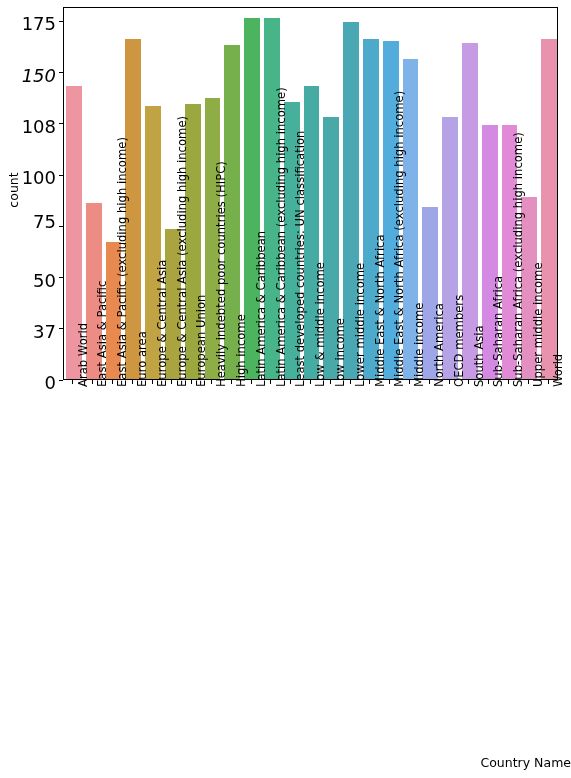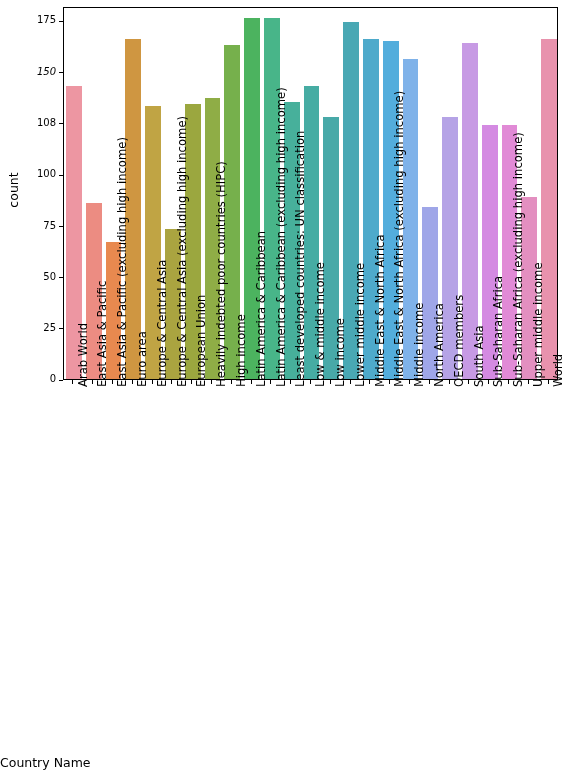--- a/index.html
+++ b/index.html
@@ -62,21 +62,21 @@
   .ytick-line {
     position: absolute;
     left: 59px;
     width: 4px;
     height: 1.1px;
     background: #000;
   }
   .ytick-label {
     position: absolute;
     right: 515px;       
-    font-size: 10px;
+    font-size: 18px;
     color: #000;
     text-align: left;
     white-space: nowrap;
     line-height: 1;
   }
 
   
   .xtick-line {
     position: absolute;
     top: 380px;
@@ -94,41 +94,41 @@
     transform-origin: left top;
     line-height: 1;
   }
 
   
   #xlabel {
     position: absolute;
     left: 0;
     top: 755px;
     width: 571px;
-    text-align: left;
+    text-align: right;
     font-size: 12.5px;
     color: #000;
   }
 </style>
 </head>
 <body>
 
 <div id="figure">
 
   <div id="ylabel">count</div>
 
   <div id="yticks-layer">
       <div class="ytick-line" style="top: 379.5px;"></div>
       <div class="ytick-label" style="top: 374px;">0</div>
       <div class="ytick-line" style="top: 328.264px;"></div>
-      <div class="ytick-label" style="top: 322.764px;">25</div>
+      <div class="ytick-label" style="top: 322.764px;">37</div>
       <div class="ytick-line" style="top: 277.027px;"></div>
       <div class="ytick-label" style="top: 271.527px;">50</div>
       <div class="ytick-line" style="top: 225.791px;"></div>
-      <div class="ytick-label" style="top: 221px;">75</div>
+      <div class="ytick-label" style="top: 213px;">75</div>
       <div class="ytick-line" style="top: 174.555px;"></div>
       <div class="ytick-label" style="top: 169.055px;">100</div>
       <div class="ytick-line" style="top: 123.319px;"></div>
       <div class="ytick-label" style="top: 117.819px;">108</div>
       <div class="ytick-line" style="top: 72.0824px;"></div>
       <div class="ytick-label" style="top: 66.5824px; font-style: italic;">150</div>
       <div class="ytick-line" style="top: 20.8462px;"></div>
       <div class="ytick-label" style="top: 15.3462px;">175</div>
     </div>
 

